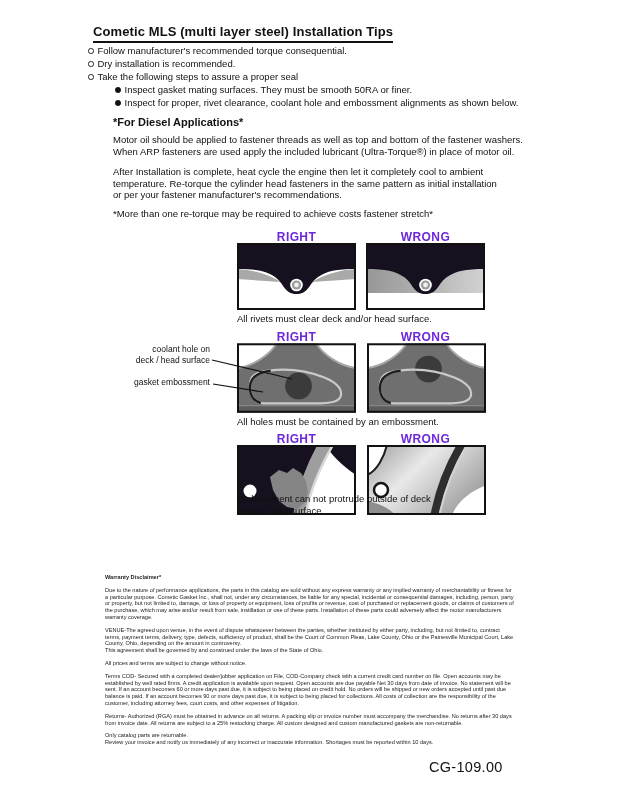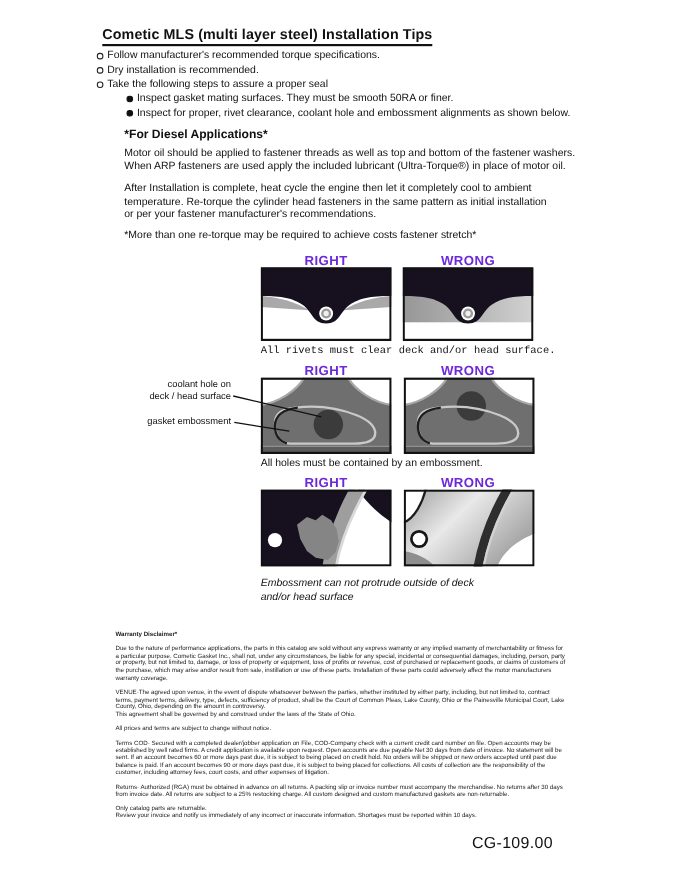--- a/index.html
+++ b/index.html
@@ -33,21 +33,21 @@
 
 <div class="page">
 
   <div class="abs" style="left:93px;top:22px;">
     <span class="title">Cometic MLS (multi layer steel) Installation Tips</span>
   </div>
 
   <div class="abs bullets" style="left:88px;top:44px;width:480px;">
     <div class="brow">
         <span class="bmark"></span>
-        <span>Follow manufacturer's recommended torque specifications.</span>
+        <span>Follow manufacturer's recommended torque consequential.</span>
       </div>
     <div class="brow">
         <span class="bmark"></span>
         <span>Dry installation is recommended.</span>
       </div>
     <div class="brow">
         <span class="bmark"></span>
         <span>Take the following steps to assure a proper seal</span>
       </div>
     <div class="brow sub">
@@ -96,21 +96,21 @@
       <rect x="0" y="0" width="119" height="67" fill="#ffffff"></rect>
       <rect x="0" y="23" width="119" height="27" fill="url(#g1)"></rect>
       <path d="M0,0 H119 V26 C99,26 90,28 81,34 C72,40 72,51 59.5,51 C47,51 47,40 38,34 C29,28 20,26 0,26 Z" fill="#17101f"></path>
       <circle cx="59.5" cy="42" r="6.3" fill="#ffffff"></circle>
       <circle cx="59.5" cy="42" r="4.6" fill="#9a9a9a"></circle>
       <circle cx="59.5" cy="42" r="2.4" fill="#efefef"></circle>
       <rect x="1" y="1" width="117" height="65" fill="none" stroke="#111" stroke-width="2"></rect>
     </svg>
   </div>
 
-  <div class="abs dcap" style="left:237px;top:313px;font-family:Liberation Mono, monospace;">All rivets must clear deck and/or head surface.</div>
+  <div class="abs dcap" style="left:237px;top:313px;">All rivets must clear deck and/or head surface.</div>
 
   <div class="abs dlabel" style="left:237px;top:330px;">RIGHT</div>
   <div class="abs dlabel" style="left:366px;top:330px;">WRONG</div>
 
   <div class="abs callout" style="left:110px;top:344px;">coolant hole on
 deck / head surface</div>
   <div class="abs callout" style="left:110px;top:377px;">gasket embossment</div>
 
   <div class="panel" style="left:237px;top:343px;">
     <svg width="119" height="70" viewBox="0 0 120 70">
@@ -181,21 +181,21 @@
       <path d="M20,0 H119 V40 C100,48 90,58 85,70 L0,70 L0,30 C10,26 17,12 20,0 Z" fill="url(#g3)"></path>
       <path d="M0,30 C10,26 17,12 20,0" fill="none" stroke="#1c1c1c" stroke-width="2"></path>
       <path d="M96,-3 C82,20 72,44 67,73" fill="none" stroke="#2e2e2e" stroke-width="8"></path>
       <path d="M101,-2 C87,22 77,46 72,73" fill="none" stroke="#d2d2d2" stroke-width="2"></path>
       <path d="M0,56 C12,58 22,63 28,70 L0,70 Z" fill="#8e8e8e"></path>
       <circle cx="14" cy="45" r="7" fill="#ffffff" stroke="#161616" stroke-width="2.5"></circle>
       <rect x="1" y="1" width="117" height="68" fill="none" stroke="#111" stroke-width="2"></rect>
     </svg>
   </div>
 
-  <div class="abs dcap" style="left:237px;top:525px;font-style:italic;">Embossment can not protrude outside of deck
+  <div class="abs dcap" style="left:237px;top:493px;">Embossment can not protrude outside of deck
 and/or head surface</div>
 
   <div class="abs warranty" style="left:105px;top:574px;">
     <div class="whead">Warranty Disclaimer*</div>
     <p>Due to the nature of performance applications, the parts in this catalog are sold without any express warranty or any implied warranty of merchantability or fitness for a particular purpose.  Cometic Gasket Inc., shall not, under any circumstances, be liable for any special, incidental or consequential damages, including, person, party or property, but not limited to, damage, or loss of property or equipment, loss of profits or revenue, cost of purchased or replacement goods, or claims of customers of the purchase, which may arise and/or result from sale, instillation or use of these parts.  Installation of these parts could adversely affect the motor manufacturers warranty coverage.</p>
     <p>VENUE-The agreed upon venue, in the event of dispute whatsoever between the parties, whether instituted by either party, including, but not limited to, contract terms, payment terms, delivery, type, defects, sufficiency of product, shall be the Court of Common Pleas, Lake County, Ohio or the Painesville Municipal Court, Lake County, Ohio, depending on the amount in controversy.
 This agreement shall be governed by and construed under the laws of the State of Ohio.</p>
     <p>All prices and terms are subject to change without notice.</p>
     <p>Terms COD- Secured with a completed dealer/jobber application on File, COD-Company check with a current credit card number on file.  Open accounts may be established by well rated firms.  A credit application is available upon request.  Open accounts are due payable Net 30 days from date of invoice.  No statement will be sent.  If an account becomes 60 or more days past due, it is subject to being placed on credit hold.  No orders will be shipped or new orders accepted until past due balance is paid.  If an account becomes 90 or more days past due, it is subject to being placed for collections.  All costs of collection are the responsibility of the customer, including attorney fees, court costs, and other expenses of litigation.</p>
     <p>Returns- Authorized (RGA) must be obtained in advance on all returns.  A packing slip or invoice number must accompany the merchandise.  No returns after 30 days from invoice date.  All returns are subject to a 25% restocking charge.  All custom designed and custom manufactured gaskets are non-returnable.</p>

